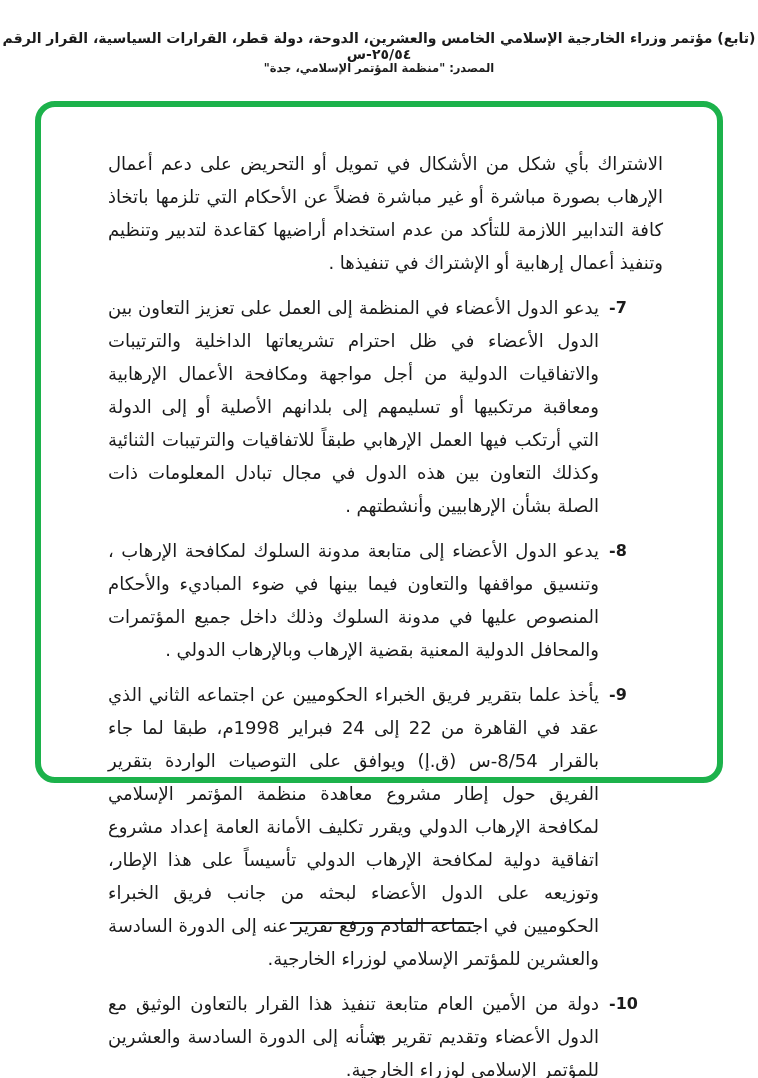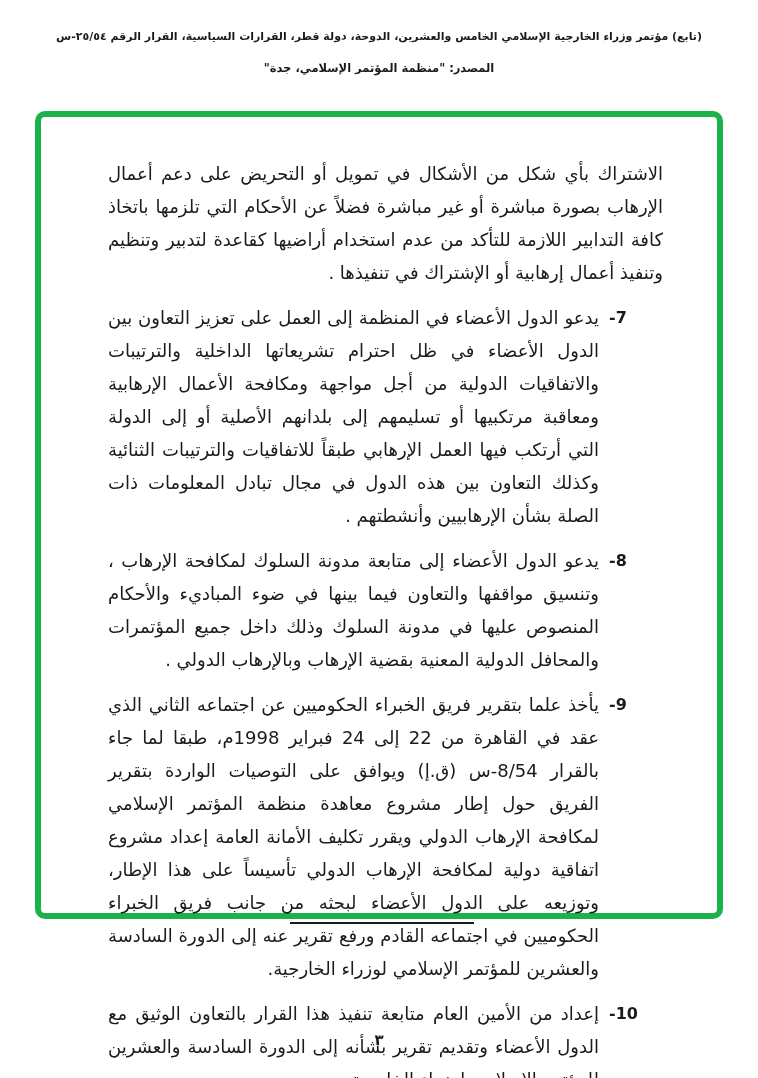--- a/index.html
+++ b/index.html
@@ -10,29 +10,29 @@
     background:#ffffff;
     font-family:"DejaVu Sans", sans-serif;
     color:#1b1b1b;
     overflow:hidden;
   }
   .hdr {
     position:absolute; left:0; right:0;
     text-align:center; direction:rtl;
     font-weight:bold;
   }
-  .hdr1 { top:30px; font-size:11px; letter-spacing:0; }
+  .hdr1 { top:30px; font-size:14px; letter-spacing:0; }
   .hdr2 { top:61px; font-size:11.5px; }
   .frame {
     position:absolute;
-    left:35px; top:111px;
-    width:688px; height:808px;
+    left:35px; top:101px;
+    width:688px; height:682px;
     box-sizing:border-box;
     border:6px solid #1cb24b;
-    border-radius:10px;
+    border-radius:20px;
     background:transparent;
   }
   .content {
     box-sizing:border-box;
     width:100%; height:100%;
     padding:40px 54px 0 67px;
     direction:rtl;
     text-align:justify;
     font-size:18px;
     line-height:33px;
@@ -92,21 +92,21 @@
         <span class="item-text"><b class="lead">يدعو</b><span> الدول الأعضاء إلى متابعة مدونة السلوك لمكافحة الإرهاب ، وتنسيق مواقفها والتعاون فيما بينها في ضوء المباديء والأحكام المنصوص عليها في مدونة السلوك  وذلك داخل جميع المؤتمرات والمحافل الدولية المعنية بقضية الإرهاب وبالإرهاب الدولي .</span></span>
       </div>
 
       <div class="item">
         <span class="marker">9-</span>
         <span class="item-text"><b class="lead">يأخذ</b><span> علما بتقرير فريق الخبراء الحكوميين عن اجتماعه الثاني الذي عقد في القاهرة من 22 إلى 24 فبراير 1998م، طبقا  لما جاء بالقرار 8/54-س (ق.إ) ويوافق على التوصيات الواردة بتقرير الفريق حول إطار مشروع معاهدة منظمة المؤتمر الإسلامي لمكافحة الإرهاب الدولي ويقرر تكليف الأمانة العامة إعداد مشروع اتفاقية دولية لمكافحة الإرهاب الدولي تأسيساً على هذا الإطار، وتوزيعه على الدول الأعضاء لبحثه من جانب فريق الخبراء الحكوميين في اجتماعه القادم ورفع تقرير عنه إلى الدورة السادسة والعشرين للمؤتمر الإسلامي لوزراء الخارجية.</span></span>
       </div>
 
       <div class="item">
         <span class="marker">10-</span>
-        <span class="item-text"><b class="lead">إعداد</b><span> من الأمين العام متابعة تنفيذ هذا القرار بالتعاون الوثيق مع الدول الأعضاء وتقديم تقرير بشأنه إلى الدورة السادسة والعشرين للمؤتمر الإسلامي لوزراء الخارجية.</span></span>
+        <span class="item-text"><b class="lead">دولة</b><span> من الأمين العام متابعة تنفيذ هذا القرار بالتعاون الوثيق مع الدول الأعضاء وتقديم تقرير بشأنه إلى الدورة السادسة والعشرين للمؤتمر الإسلامي لوزراء الخارجية.</span></span>
       </div>
 
     </div>
   </div>
 
   <div class="separator"></div>
 
   <div class="page-num">٣</div>
 
 </div>

